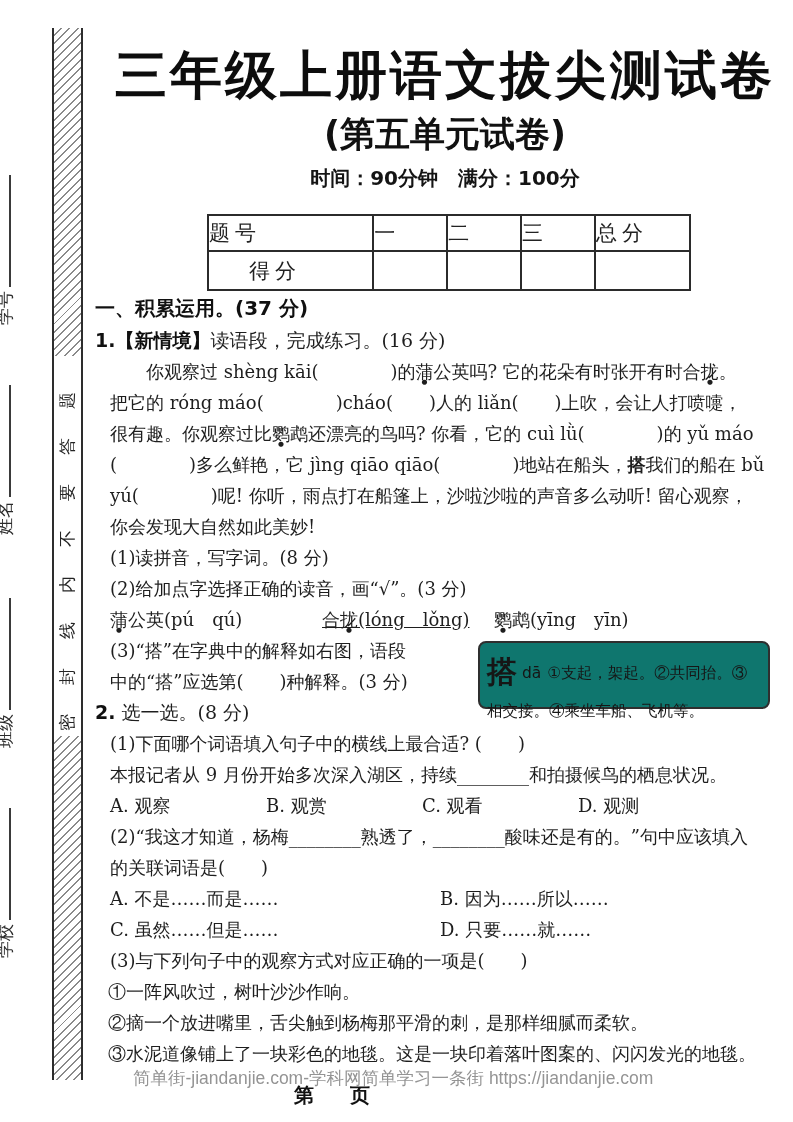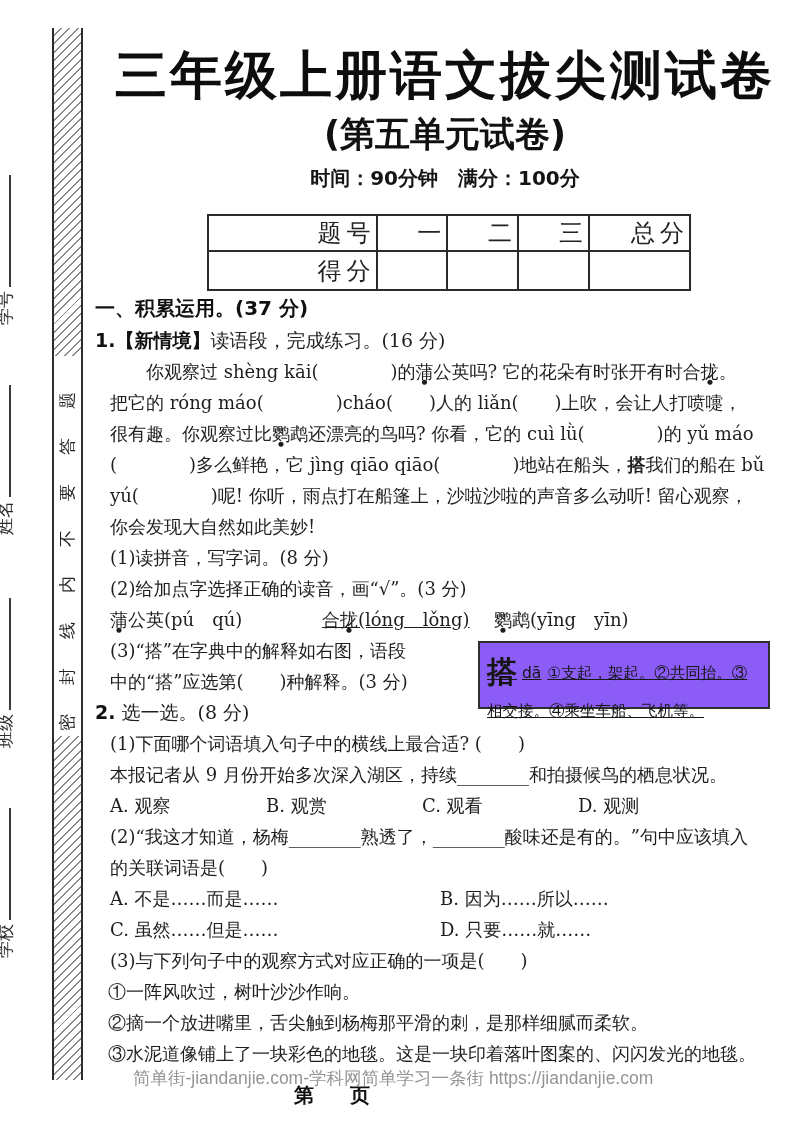--- a/index.html
+++ b/index.html
@@ -50,22 +50,22 @@
   .meta-line {
     font-family:"DejaVu Sans", sans-serif; font-weight:700;
     font-size:20px; margin-top:9px; color:#141414;
   }
   
   .score-table {
     position:absolute; left:207px; top:214px; width:484px; height:75px;
     border-collapse:collapse; font-family:"DejaVu Sans", sans-serif;
   }
   .score-table td {
-    border:2px solid #2b2b2b; text-align:right;
-    font-size:24px; letter-spacing:5px; color:#222;
+    border:2px solid #2b2b2b; text-align:left;
+    font-size:21px; letter-spacing:5px; color:#222;
   }
   .score-table tr:first-child td { height:36px; }
   .score-table tr:last-child td { height:39px;padding-left:40px; }
   
   .main { position:absolute; left:95px; top:292px; width:700px; }
   .ln { font-size:18px; line-height:31px; color:#1e1e1e; }
   .indent { padding-left:15px; }
   .sec-heading {
     font-family:"DejaVu Sans", sans-serif; font-weight:800;
     font-size:20px; line-height:33px; color:#101010;
@@ -78,22 +78,22 @@
     content:"●"; position:absolute; left:50%; bottom:-0.55em;
     transform:translateX(-50%); font-size:0.38em; line-height:1;
   }
   .narrow { width:385px; }
   .opt-row4 { display:flex; padding-left:15px; }
   .opt-row4 span { width:156px; }
   .opt-grid2 { display:grid; grid-template-columns:330px auto; padding-left:15px; }
   
   .dict-box {
     position:absolute; left:478px; top:641px; width:292px; height:68px;
-    border:2px solid #2f2f2f; border-radius:0; background:#8b5cf6;
-    padding:3px 7px 2px 7px; font-size:15.5px; line-height:1.72; color:#161616;text-decoration:underline;
+    border:2px solid #2f2f2f; border-radius:8px; background:#0f766e;
+    padding:3px 7px 2px 7px; font-size:15.5px; line-height:1.72; color:#161616;
   }
   .dict-char {
     font-family:"DejaVu Sans", sans-serif; font-weight:900;
     font-size:30px; vertical-align:-4px; margin-right:5px;
   }
   .dict-pinyin { margin-right:6px; font-family:"DejaVu Sans", sans-serif; }
   
   .watermark {
     position:absolute; left:133px; top:1066px;
     font-family:Liberation Sans, sans-serif; font-size:17.5px; color:#949494;

